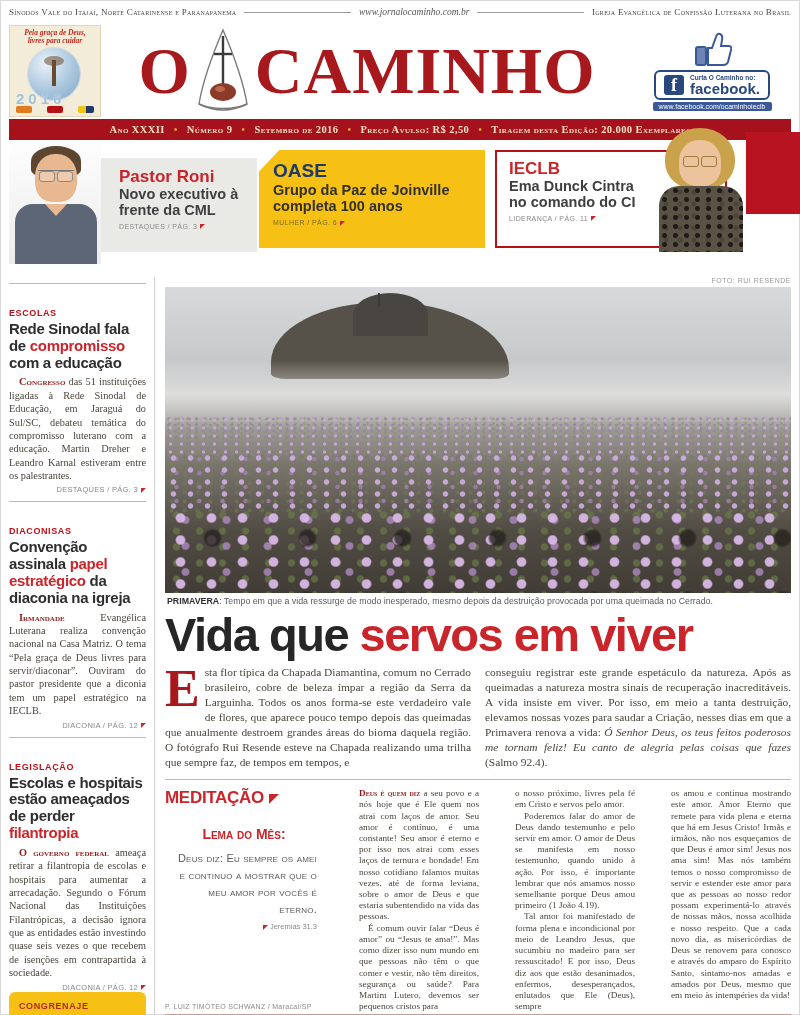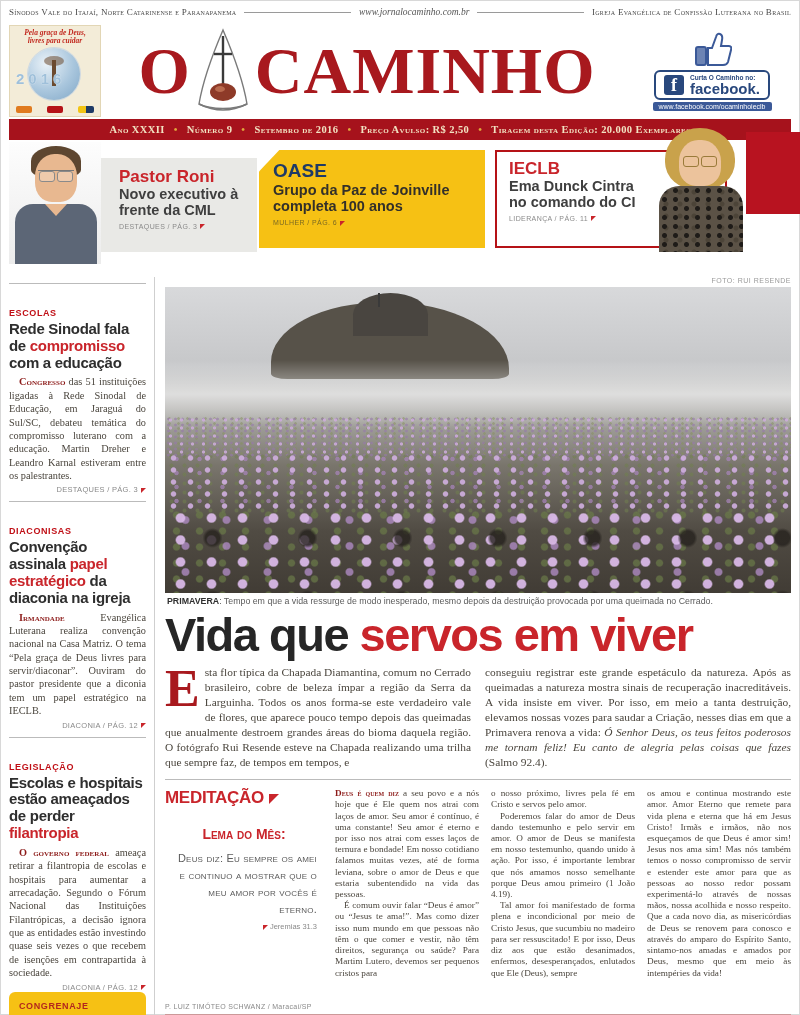--- a/index.html
+++ b/index.html
@@ -14,21 +14,21 @@
   .topbar .rule { flex:1; border-top:1px solid #9a9a9a; margin:0 8px; }
 
   
   .masthead { height:96px; display:flex; align-items:center; position:relative; }
   .poster { width:92px; height:92px; background:#f3ecd8; border:1px solid #e2d6b5; position:relative; overflow:hidden; flex:0 0 auto; }
   .poster .script { color:#c22a20; font-style:italic; font-size:7.5px; line-height:1.1; text-align:center; padding-top:3px; font-weight:bold; }
   .poster .globe { position:absolute; left:18px; top:22px; width:52px; height:52px; border-radius:50%;
     background:radial-gradient(circle at 35% 30%, #eaf2f8, #a9c6dd 55%, #7fa6c6); box-shadow:0 0 0 1px #cfd9e2; }
   .poster .tree { position:absolute; left:42px; top:34px; width:4px; height:26px; background:#6b4a2f; }
   .poster .tree:before { content:""; position:absolute; left:-8px; top:-4px; width:20px; height:10px; border-radius:50%; background:rgba(107,74,47,.55); }
-  .poster .year { position:absolute; left:6px; top:44px; font-family:"Liberation Sans",sans-serif; font-weight:bold; font-size:15px; letter-spacing:4px; color:#9fc0da; text-shadow:0 0 1px #fff; }
+  .poster .year { position:absolute; left:6px; top:64px; font-family:"Liberation Sans",sans-serif; font-weight:bold; font-size:15px; letter-spacing:4px; color:#9fc0da; text-shadow:0 0 1px #fff; }
   .poster .logos { position:absolute; bottom:3px; left:6px; right:6px; display:flex; justify-content:space-between; }
   .poster .logos i { width:16px; height:7px; border-radius:2px; display:block; }
   .title-wrap { flex:1; display:flex; justify-content:center; align-items:center; }
   .title-txt { font-family:"Liberation Serif",serif; font-weight:bold; color:#a8191e; font-size:66px; letter-spacing:1px; line-height:1; }
   .logo-svg { margin:0 6px; }
   .fbwrap { width:158px; flex:0 0 auto; display:flex; flex-direction:column; align-items:center; }
   .thumb { margin-bottom:2px; }
   .fbbox { border:2px solid #29487d; border-radius:6px; background:#fff; display:flex; align-items:center; padding:2px 8px; }
   .fsq { width:20px; height:20px; background:#29487d; border-radius:3px; color:#fff; font-family:"Liberation Serif",serif; font-weight:bold; font-size:18px; text-align:center; line-height:20px; margin-right:6px; }
   .fbtxt .small { font-family:"Liberation Sans",sans-serif; font-size:6.5px; font-weight:bold; color:#29487d; }
@@ -124,21 +124,21 @@
   .ital { font-style:italic; }
   .medit { border-top:1px solid #bbb; margin-top:9px; padding-top:8px; display:flex; gap:12px; flex:1; overflow:hidden; }
   .m-first { width:158px; flex:0 0 auto; display:flex; flex-direction:column; }
   .m-header { font-family:"Liberation Sans",sans-serif; font-weight:bold; font-size:17px; color:#c9252b; letter-spacing:-.3px; }
   .m-header .flag { border-top-width:10px; border-right-width:10px; margin-left:5px; }
   .lema { margin-top:18px; text-align:center; padding:0 6px; }
   .lema-title { font-family:"Liberation Sans",sans-serif; font-variant:small-caps; font-weight:bold; font-size:14px; color:#c9252b; }
   .lema-text { font-family:"Liberation Sans",sans-serif; font-variant:small-caps; font-size:11px; line-height:1.55; color:#5a5a5a; text-align:right; margin-top:8px; letter-spacing:.2px; }
   .lema-ref { font-family:"Liberation Sans",sans-serif; font-size:7.5px; color:#8a8a8a; text-align:right; margin-top:4px; }
   .m-author { margin-top:auto; font-family:"Liberation Sans",sans-serif; font-size:7px; color:#8a8a8a; letter-spacing:.3px; padding-bottom:4px; }
-  .m-col { flex:1; font-size:9.2px; line-height:1.22; text-align:justify; color:#4a453d; overflow:hidden; }
+  .m-col { flex:1; font-size:9.2px; line-height:1.22; text-align:justify; color:#4a453d; overflow:hidden;margin-left:24px; }
   .m-col p { text-indent:9px; }
   .m-col p.noind { text-indent:0; }
   .bottomline { border-top:1px solid #c99; height:11px; font-family:"Liberation Sans",sans-serif; font-size:6.5px; color:#999; text-align:right; padding-top:2px; }
 </style>
 </head>
 <body>
 
 <div class="page">
 
   <header class="topbar">
@@ -299,21 +299,21 @@
           </div>
           <div class="m-author">P. LUIZ TIMÓTEO SCHWANZ / Maracaí/SP</div>
         </div>
         <div class="m-col">
           <p class="noind"><span class="lead">Deus é quem diz</span><span> a seu povo e a nós hoje que é Ele quem nos atrai com laços de amor. Seu amor é contínuo, é uma constante! Seu amor é eterno e por isso nos atrai com esses laços de ternura e bondade! Em nosso cotidiano falamos muitas vezes, até de forma leviana, sobre o amor de Deus e que estaria subentendido na vida das pessoas.</span></p>
           <p>É comum ouvir falar “Deus é amor” ou “Jesus te ama!”. Mas como dizer isso num mundo em que pessoas não têm o que comer e vestir, não têm direitos, segurança ou saúde? Para Martim Lutero, devemos ser pequenos cristos para</p>
         </div>
         <div class="m-col">
           <p class="noind">o nosso próximo, livres pela fé em Cristo e servos pelo amor.</p>
           <p>Poderemos falar do amor de Deus dando testemunho e pelo servir em amor. O amor de Deus se manifesta em nosso testemunho, quando unido à ação. Por isso, é importante lembrar que nós amamos nosso semelhante porque Deus amou primeiro (1 João 4.19).</p>
-          <p>Tal amor foi manifestado de forma plena e incondicional por meio de Cristo Jesus, que sucumbiu no madeiro para ser ressuscitado! E por isso, Deus diz aos que estão desanimados, enfermos, desesperançados, enlutados que Ele (Deus), sempre</p>
+          <p>Tal amor foi manifestado de forma plena e incondicional por meio de Leandro Jesus, que sucumbiu no madeiro para ser ressuscitado! E por isso, Deus diz aos que estão desanimados, enfermos, desesperançados, enlutados que Ele (Deus), sempre</p>
         </div>
         <div class="m-col">
           <p class="noind">os amou e continua mostrando este amor. Amor Eterno que remete para vida plena e eterna que há em Jesus Cristo! Irmãs e irmãos, não nos esqueçamos de que Deus é amor sim! Jesus nos ama sim! Mas nós também temos o nosso compromisso de servir e estender este amor para que as pessoas ao nosso redor possam experimentá-lo através de nossas mãos, nossa acolhida e nosso respeito. Que a cada novo dia, as misericórdias de Deus se renovem para conosco e através do amparo do Espírito Santo, sintamo-nos amadas e amados por Deus, mesmo que em meio às intempéries da vida!</p>
         </div>
       </div>
 
       <div class="bottomline"></div>
     </div>
   </div>
 </div>

